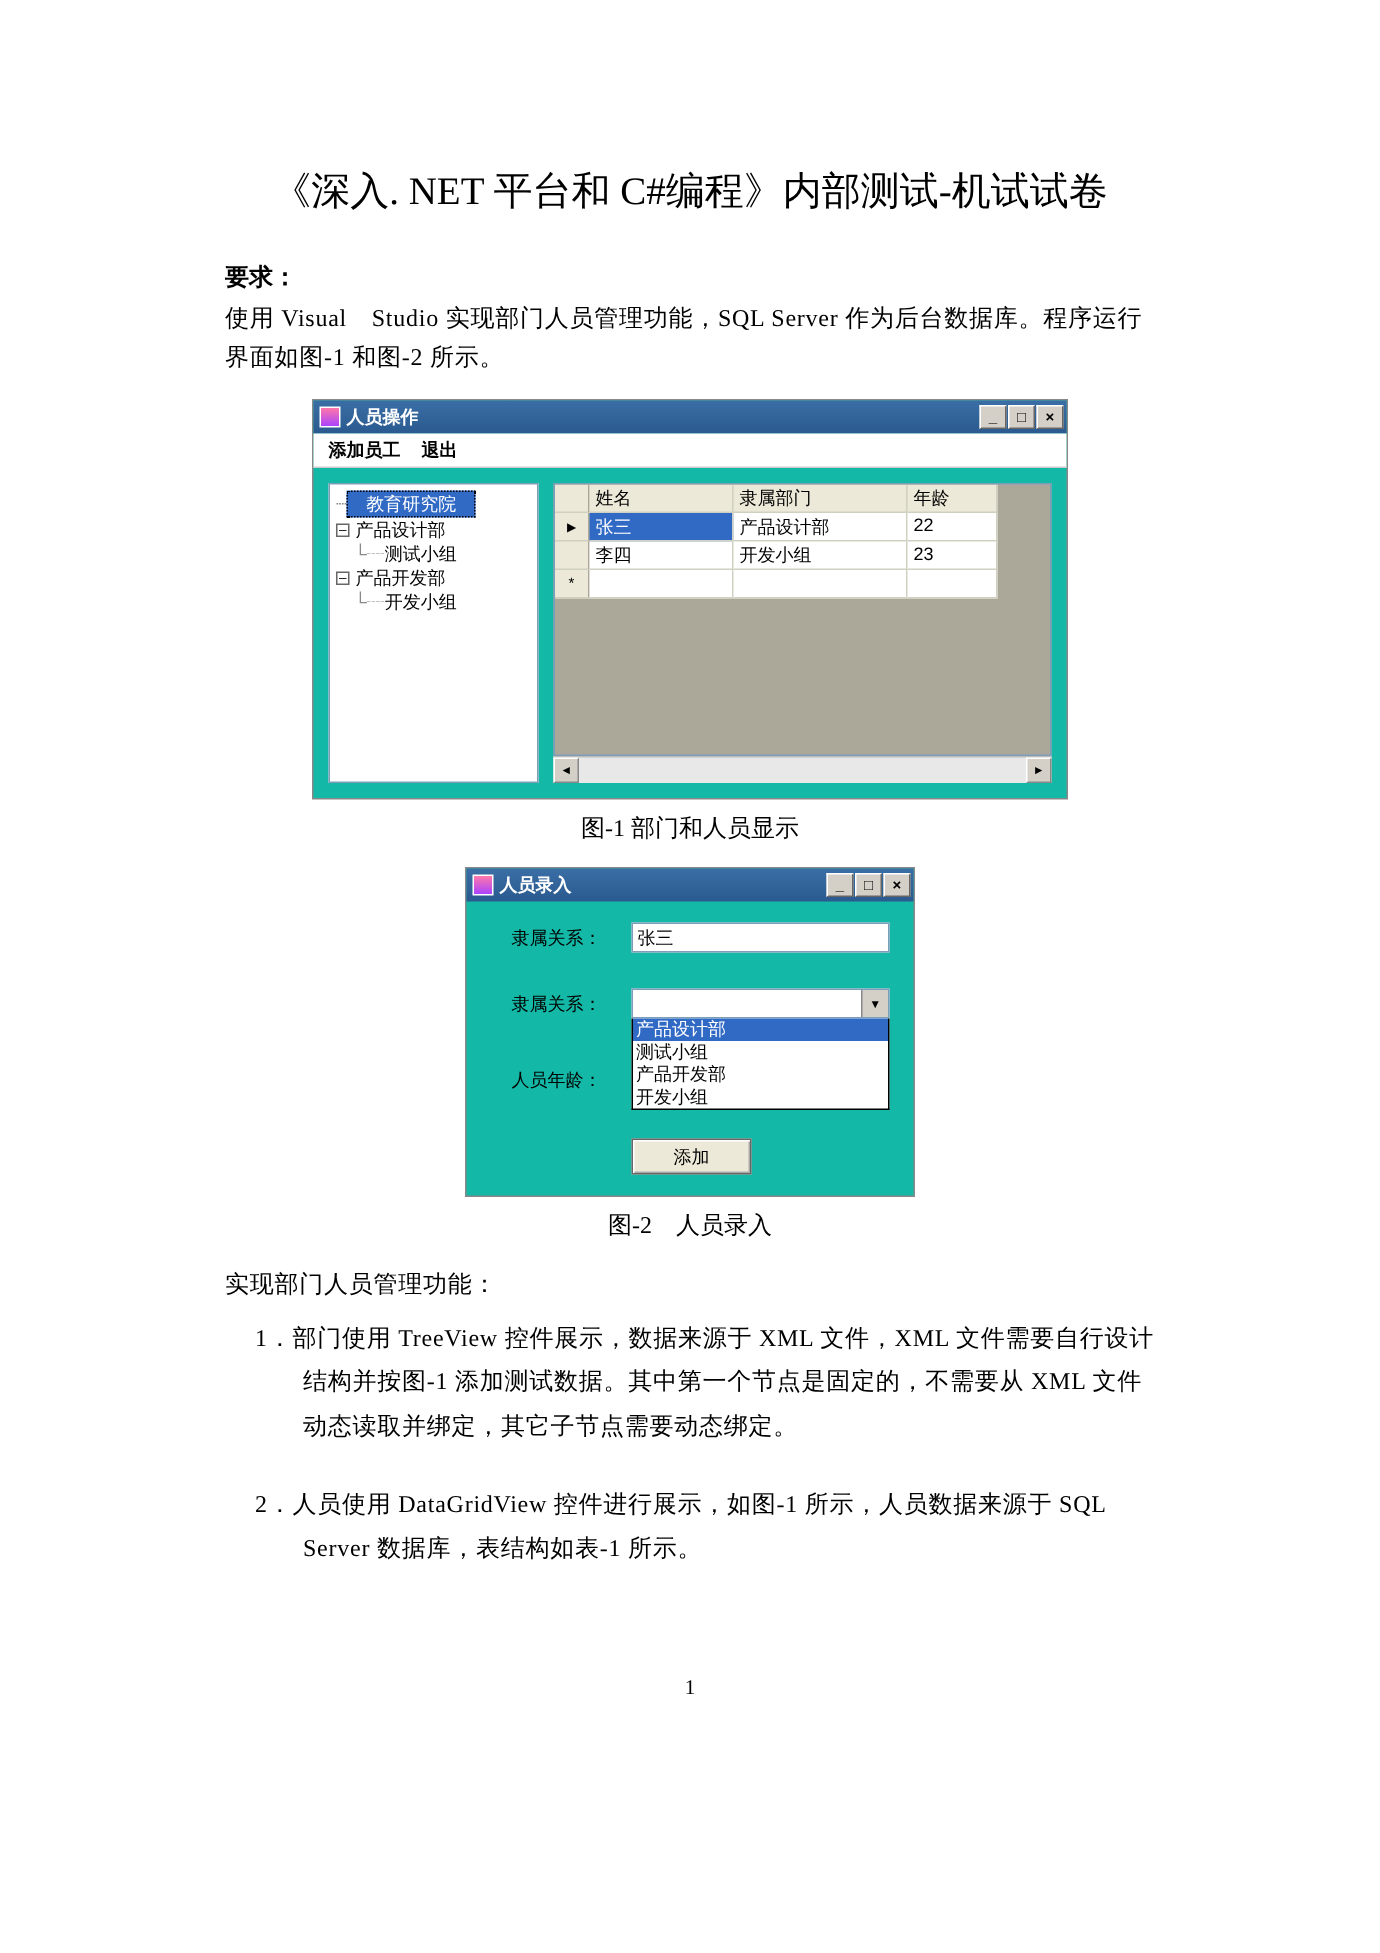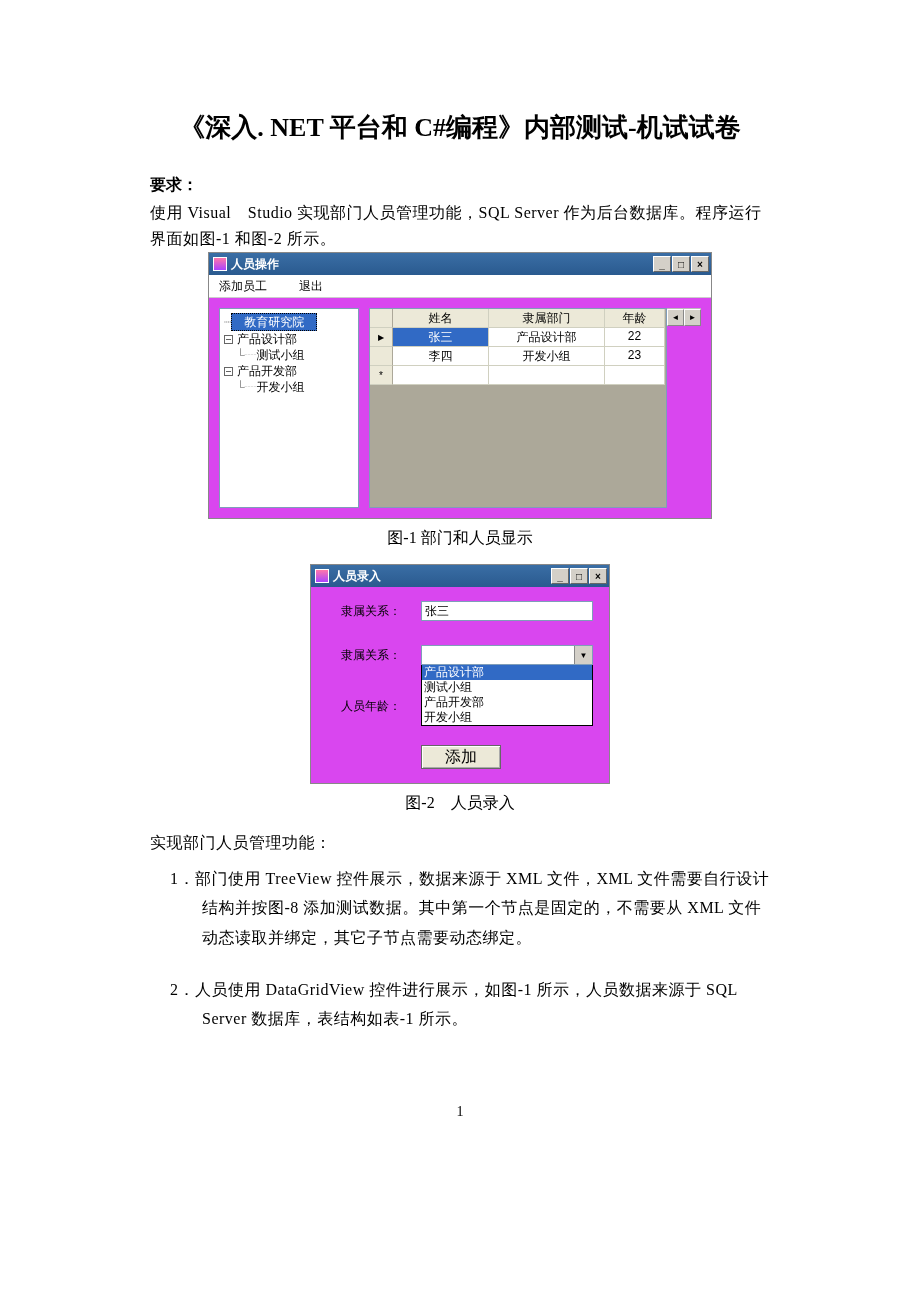--- a/index.html
+++ b/index.html
@@ -11,43 +11,43 @@
   }
   .page {
     width: 920px;
     margin: 0 auto;
     padding: 110px 150px 60px 150px;
     box-sizing: border-box;
   }
   .title {
     text-align: center;
     font-size: 26px;
-    font-weight: bold;
+    font-weight: normal;
     font-family: "SimSun", "宋体", serif;
     margin-bottom: 30px;
   }
   .section-label {
     font-weight: bold;
     margin-top: 8px;
     margin-bottom: 4px;
     font-family: Liberation Mono, monospace;
   }
   .body-text {
     line-height: 1.6;
     letter-spacing: 0.5px;
     font-family: "SimSun", "宋体", serif;
   }
 
   
   .win {
-    margin: 2px auto 8px auto;
+    margin: 16px auto 8px auto;
     box-shadow: 0 0 0 1px #888;
     font-family: "Tahoma", "SimSun", sans-serif;
     font-size: 12px;
-    background: #d946ef;
+    background: #14b8a6;
   }
   .win1 { width: 502px; }
   .win2 { width: 298px; }
 
   .titlebar {
     display: flex;
     align-items: center;
     height: 22px;
     background: linear-gradient(#3a6ea5, #2a5a8f);
     color: #fff;
@@ -74,23 +74,24 @@
     color: #000;
     font-weight: bold;
     box-sizing: border-box;
   }
 
   .menubar {
     background: #fff;
     height: 22px;
     display: flex;
     align-items: center;
-    gap: 32px;
+    gap: 14px;
     padding: 0 10px;
     border-bottom: 1px solid #ccc;
+    font-weight: bold;
   }
   .menubar span { font-size: 12px; }
 
   .win1-body {
     display: flex;
     gap: 10px;
     padding: 10px;
     height: 220px;
     box-sizing: border-box;
   }
@@ -117,22 +118,21 @@
   .tv-sel {
     background: #316ac5; color: #fff;
     padding: 0 12px;
     border: 1px dotted #000;
   }
   .tv-line { color: #888; }
 
   .gridwrap {
     flex: 1;
     display: flex;
-    flex-direction: row;
-    text-align: center;
+    flex-direction: column;
   }
   .datagrid {
     flex: 1;
     background: #aca899;
     border: 1px solid #7f9db9;
     position: relative;
     overflow: hidden;
   }
   .dg-row { display: flex; height: 19px; }
   .dg-cell {
@@ -233,21 +233,21 @@
     box-sizing: border-box;
   }
   .combo-list .opt { padding: 0 2px; }
   .combo-list .opt.sel { background: #316ac5; color: #fff; }
 
   .btn-add {
     width: 80px; height: 24px;
     background: #ece9d8;
     border: 1px solid #666;
     box-shadow: inset 1px 1px 0 #fff, inset -1px -1px 0 #aaa;
-    font-size: 16px;
+    font-size: 12px;
     display: block;
     margin-left: 80px;
   }
 
   ol.reqlist {
     margin: 8px 0 0 20px;
     padding: 0;
     list-style: none;
   }
   ol.reqlist li {
@@ -368,18 +368,18 @@
 
       <button class="btn-add">添加</button>
     </div>
   </div>
 
   <div class="caption">图-2　人员录入</div>
 
   <div class="body-text">实现部门人员管理功能：</div>
 
   <ol class="reqlist body-text">
-    <li>1．部门使用 TreeView 控件展示，数据来源于 XML 文件，XML 文件需要自行设计结构并按图-8 添加测试数据。其中第一个节点是固定的，不需要从 XML 文件动态读取并绑定，其它子节点需要动态绑定。</li>
+    <li>1．部门使用 TreeView 控件展示，数据来源于 XML 文件，XML 文件需要自行设计结构并按图-1 添加测试数据。其中第一个节点是固定的，不需要从 XML 文件动态读取并绑定，其它子节点需要动态绑定。</li>
     <li>2．人员使用 DataGridView 控件进行展示，如图-1 所示，人员数据来源于 SQL Server 数据库，表结构如表-1 所示。</li>
   </ol>
 
   <div class="pagenum">1</div>
 </div>
 
 </body></html>

